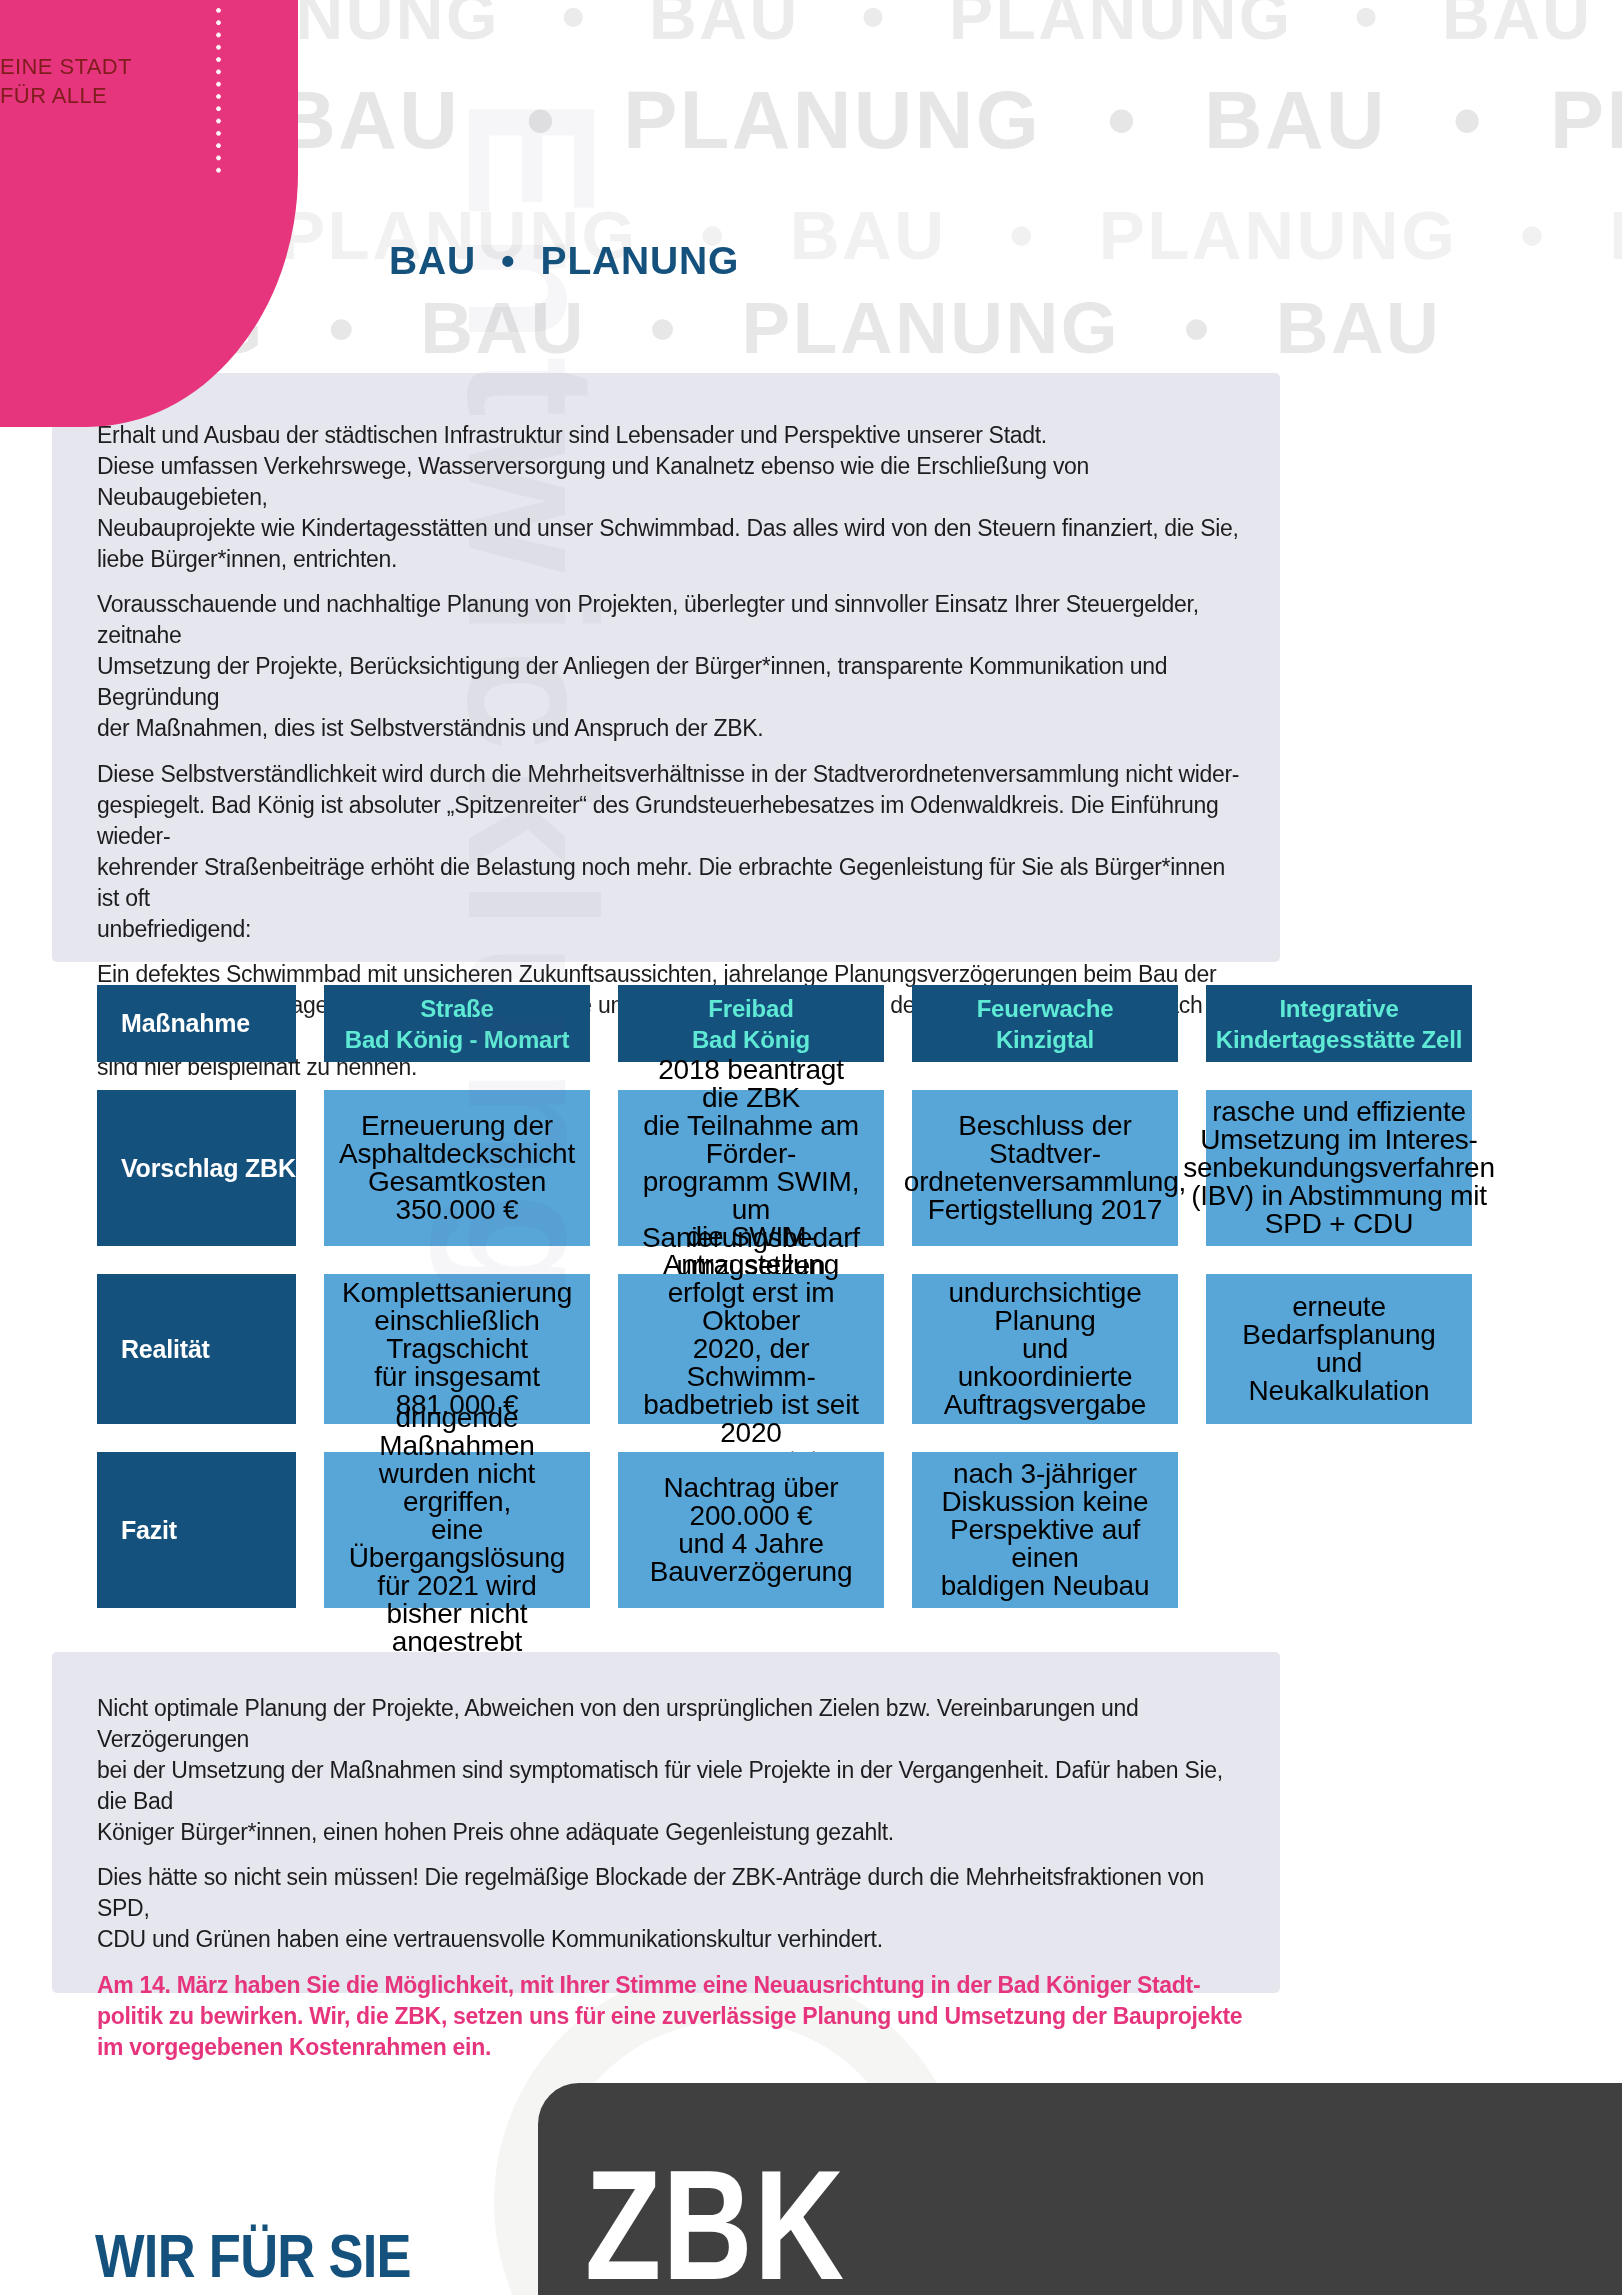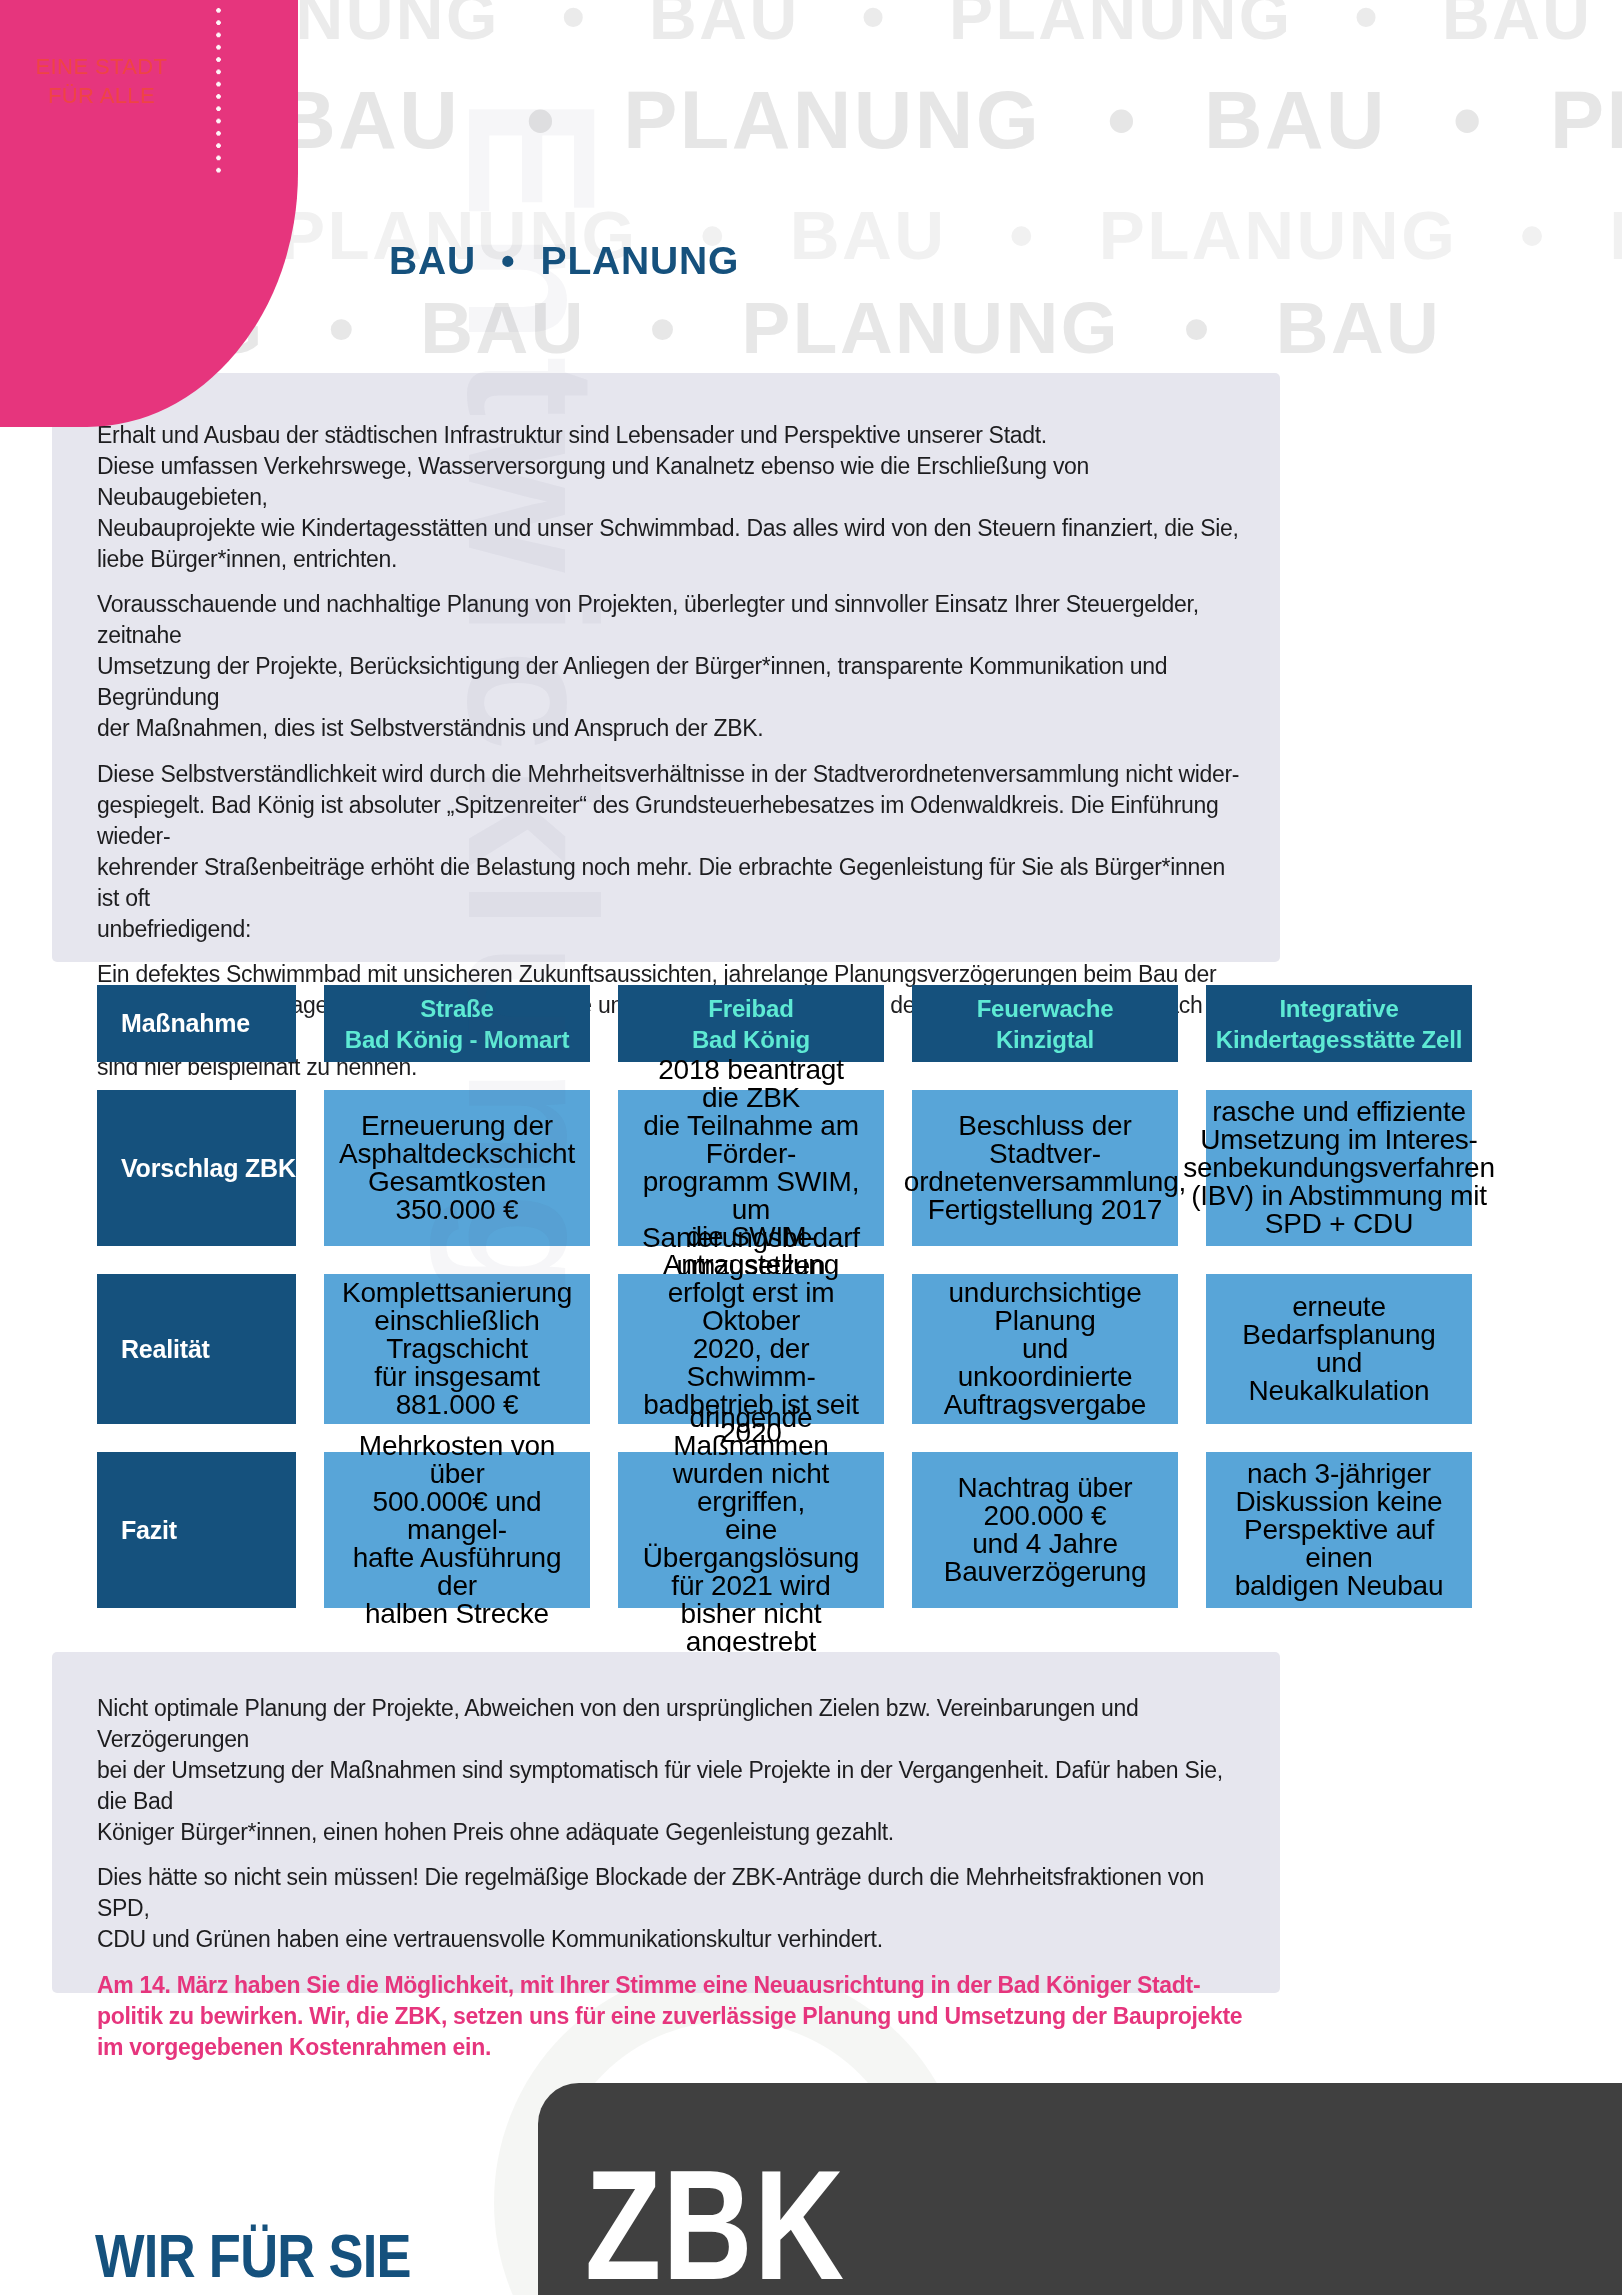--- a/index.html
+++ b/index.html
@@ -54,22 +54,22 @@
     top: 0; left: 0;
     width: 298px; height: 427px;
     background: #e6357d;
     border-bottom-right-radius: 211px 254px;
     z-index: 6;
   }
   .city-badge {
     position: absolute;
     top: 52px; left: 0;
     width: 203px;
-    text-align: center;
-    color: #ef4444;
+    text-align: left;
+    color: #7f1d1d;
     font-size: 22px;
     line-height: 29px;
     letter-spacing: 0.4px;
     white-space: pre-line;
     z-index: 7;
   }
   .dots-divider {
     position: absolute;
     top: 6.8px; left: 216px;
     width: 5px; height: 167px;
@@ -283,24 +283,20 @@
 2020, der Schwimm-
 badbetrieb ist seit 2020
 ausgesetzt</div>
     <div class="td">undurchsichtige Planung
 und unkoordinierte
 Auftragsvergabe</div>
     <div class="td">erneute Bedarfsplanung
 und Neukalkulation</div>
 
     <div class="row-label">Fazit</div>
-    <div class="td">Mehrkosten von über
-500.000€ und mangel-
-hafte Ausführung der
-halben Strecke</div>
     <div class="td">dringende Maßnahmen
 wurden nicht ergriffen,
 eine Übergangslösung
 für 2021 wird bisher nicht
 angestrebt</div>
     <div class="td">Nachtrag über 200.000 €
 und 4 Jahre
 Bauverzögerung</div>
     <div class="td">nach 3-jähriger
 Diskussion keine

